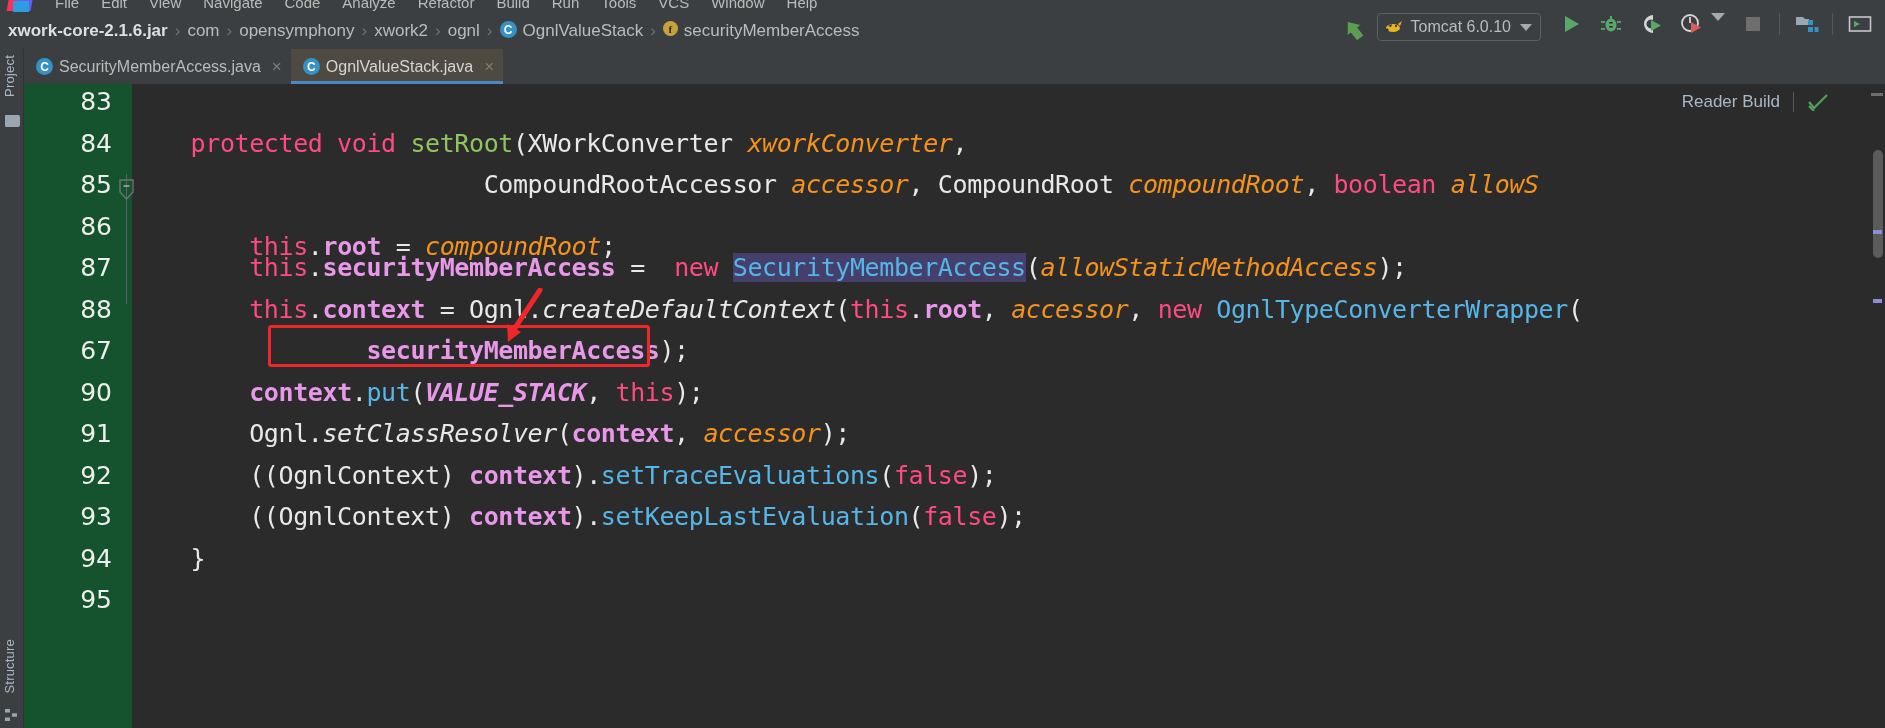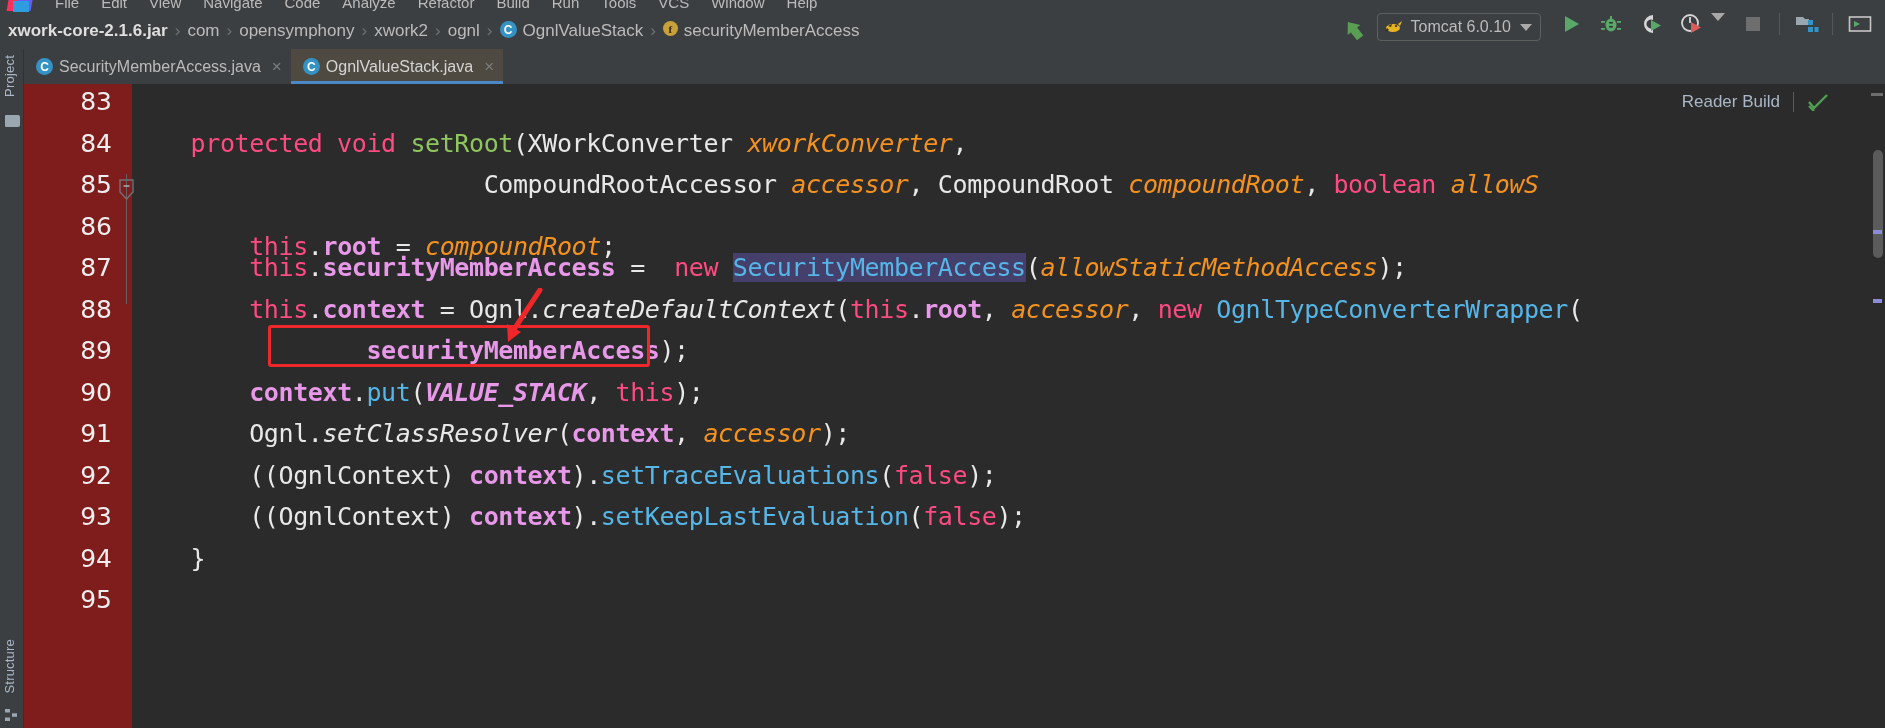--- a/index.html
+++ b/index.html
@@ -109,21 +109,21 @@
   }
   .tab .tab-close { margin-left: 11px; color: #7d7d7d; font-size: 17px; line-height: 1; }
 
   
   .editor {
     position: absolute; left: 24px; top: 84px; width: 1861px; height: 644px;
     background: #2b2b2b;
   }
   .gutter {
     position: absolute; left: 0; top: 0; width: 108px; height: 100%;
-    background: #7f1d1d;
+    background: #14532d;
   }
   .gutter-line {
     position: absolute; right: 20px; color: #eeeeee; font-size: 25px;
     font-family: "DejaVu Sans", sans-serif; text-align: right;
   }
   .fold-line {
     position: absolute; left: 102px; width: 1px; background: #606366;
   }
   .fold-marker {
     position: absolute; left: 95px; width: 15px; height: 22px;
@@ -359,21 +359,21 @@
 
   <div class="editor">
 
     <div class="gutter" id="gutter">
         <div class="gutter-line" style="top: 3px;">83</div>
         <div class="gutter-line" style="top: 44.5px;">84</div>
         <div class="gutter-line" style="top: 86px;">85</div>
         <div class="gutter-line" style="top: 127.5px;">86</div>
         <div class="gutter-line" style="top: 169px;">87</div>
         <div class="gutter-line" style="top: 210.5px;">88</div>
-        <div class="gutter-line" style="top: 252px;">89</div>
+        <div class="gutter-line" style="top: 252px;">67</div>
         <div class="gutter-line" style="top: 293.5px;">90</div>
         <div class="gutter-line" style="top: 335px;">91</div>
         <div class="gutter-line" style="top: 376.5px;">92</div>
         <div class="gutter-line" style="top: 418px;">93</div>
         <div class="gutter-line" style="top: 459.5px;">94</div>
         <div class="gutter-line" style="top: 501px;">95</div>
       </div>
     <div class="fold-line" style="top:90px;height:130px;"></div>
     <div class="fold-marker" style="top:95px;">
       <svg width="15" height="22" viewBox="0 0 15 22">

